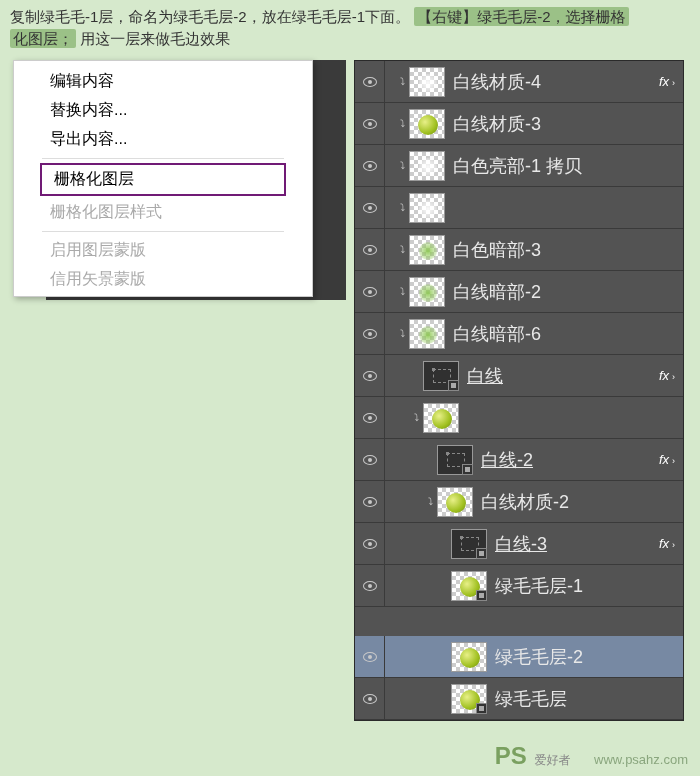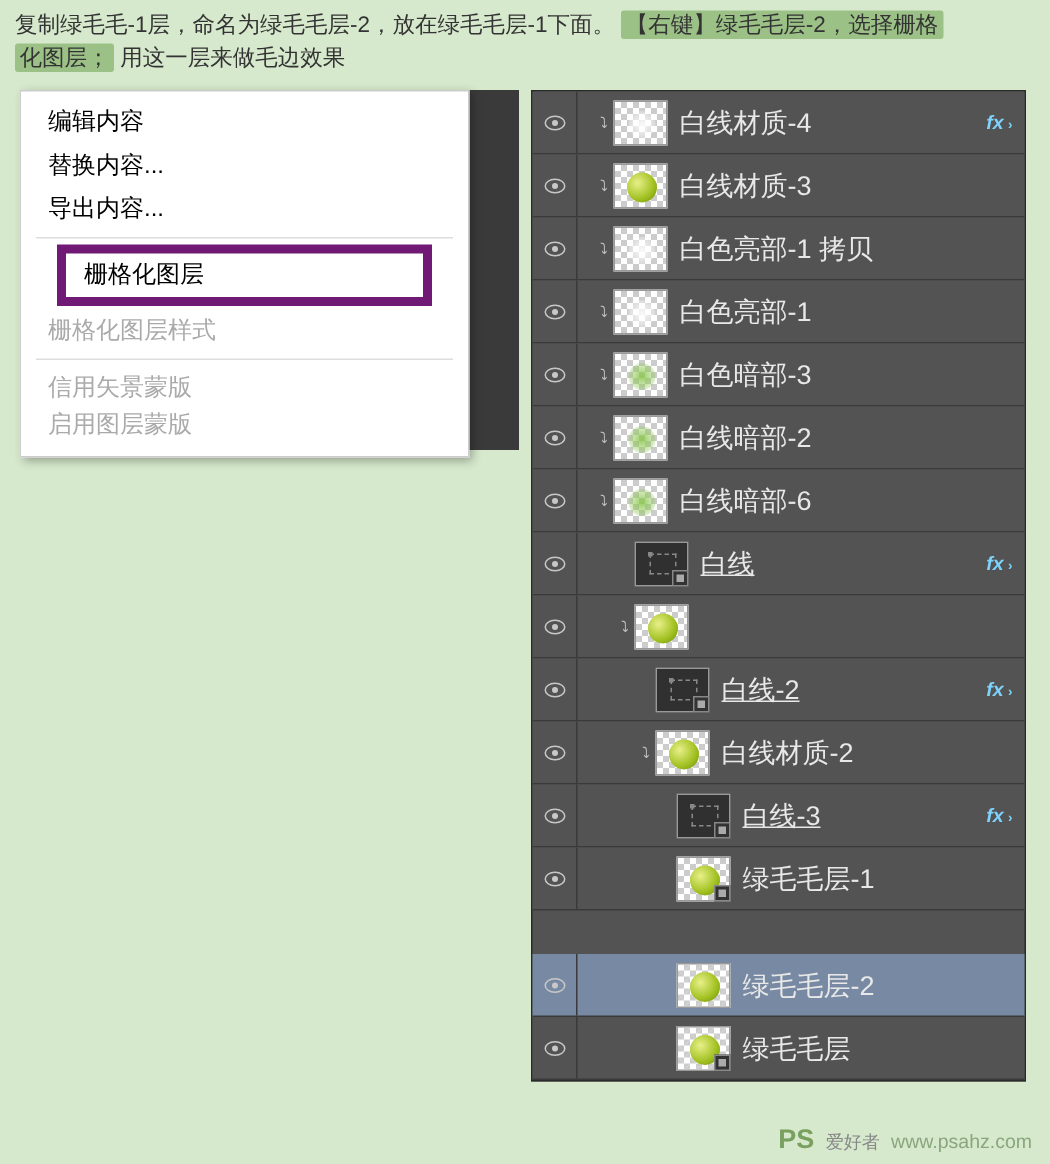--- a/index.html
+++ b/index.html
@@ -25,39 +25,39 @@
     border-radius: 2px;
   }
   .context-menu {
     position: absolute;
     left: 13px;
     top: 60px;
     width: 300px;
     background: #fff;
     border: 1px solid #ccc;
     box-shadow: 2px 2px 6px rgba(0,0,0,0.3);
-    padding: 6px 0;
+    padding: 6px 18px;
   }
   .context-menu .menu-item {
     padding: 4px 18px;
     font-size: 16px;
     color: #000;
     cursor: default;
   }
   .context-menu .menu-item.disabled {
     color: #aaa;
   }
   .context-menu .sep {
     height: 1px;
     background: #ddd;
     margin: 4px 10px;
   }
   .highlighted-item {
-    border: 6px solid #701a75;
-    margin: 2px 24px;
+    border: 2px solid #701a75;
+    margin: 2px 8px;
     padding: 4px 12px !important;
     font-size: 17px;
   }
   .dark-bg {
     position: absolute;
     left: 46px;
     top: 60px;
     width: 300px;
     height: 240px;
     background: #3a3a3a;
@@ -193,48 +193,47 @@
     flex: 1;
     color: #e8e8e8;
     font-size: 18px;
     padding-left: 4px;
   }
   .layer-name.underline { text-decoration: underline; }
   .fx-col {
     width: 40px;
     text-align: right;
     padding-right: 8px;
-    color: #7dd3fc;
+    color: #ffffff;
     font-style: italic;
     font-size: 13px;
-    font-weight: bold;
   }
   .fx-col .chev {
     font-style: normal;
     font-size: 9px;
     margin-left: 3px;
   }
   .watermark {
     position: absolute;
     right: 12px;
     bottom: 6px;
     font-size: 13px;
     color: #8aa67e;
     font-family: Arial, sans-serif;
   }
   .watermark .ps {
     font-weight: bold;
     color: #7aa060;
-    font-size: 18px;
+    font-size: 24px;
     margin-right: 4px;
   }
   .watermark .cn {
     color: #888;
     font-size: 12px;
-    margin-right: 4px;
+    margin-right: 20px;
   }
 </style>
 </head>
 <body>
 
 <div class="instruction">
   <span>复制绿毛毛-1层，命名为绿毛毛层-2，放在绿毛毛层-1下面。</span>
   <span class="highlight">【右键】绿毛毛层-2，选择栅格</span><br>
   <span class="highlight">化图层；</span>
   <span>用这一层来做毛边效果</span>
@@ -243,22 +242,22 @@
 <div class="dark-bg"></div>
 
 <div class="context-menu">
   <div class="menu-item">编辑内容</div>
   <div class="menu-item">替换内容...</div>
   <div class="menu-item">导出内容...</div>
   <div class="sep"></div>
   <div class="menu-item highlighted-item">栅格化图层</div>
   <div class="menu-item disabled">栅格化图层样式</div>
   <div class="sep"></div>
+  <div class="menu-item disabled">启用图层蒙版</div>
   <div class="menu-item disabled" style="padding-bottom:0">信用矢景蒙版</div>
-  <div class="menu-item disabled">启用图层蒙版</div>
 </div>
 
 <div class="layers-panel" id="layers-panel">
     <div class="layer-row">
       <div class="vis-col">
         <div class="eye-icon"></div>
       </div>
       <div class="indent-col" style="min-width: 20px; justify-content: flex-end;">
         <span class="link-icon">⤵</span>
       </div>
@@ -297,21 +296,20 @@
     <div class="layer-row">
       <div class="vis-col">
         <div class="eye-icon"></div>
       </div>
       <div class="indent-col" style="min-width: 20px; justify-content: flex-end;">
         <span class="link-icon">⤵</span>
       </div>
       <div class="thumb checker">
         <div class="blur-white"></div>
       </div>
-      <div class="layer-name">白色亮部-1</div>
       <div class="fx-col"></div>
     </div>
     <div class="layer-row">
       <div class="vis-col">
         <div class="eye-icon"></div>
       </div>
       <div class="indent-col" style="min-width: 20px; justify-content: flex-end;">
         <span class="link-icon">⤵</span>
       </div>
       <div class="thumb checker">

